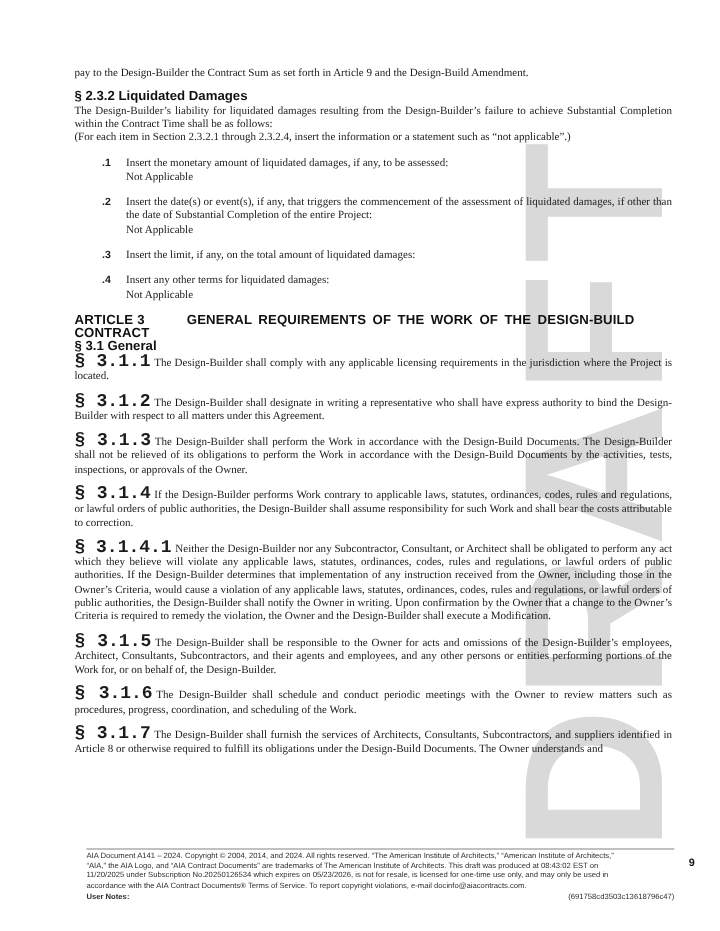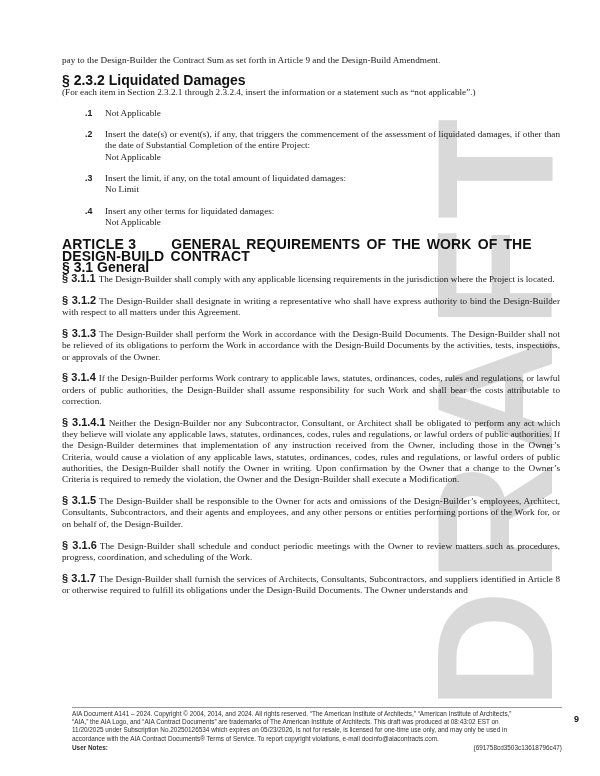--- a/index.html
+++ b/index.html
@@ -15,39 +15,39 @@
     font-size:165px; line-height:190px; letter-spacing:8px;
     color:#d9d9d9; text-align:center; z-index:1; user-select:none;
   }
   
   .content { position:relative; z-index:2; padding:55px 40px 0 62px; }
   .serif { font-size:9.2px; line-height:11.3px; }
   .just { text-align:justify; }
   .italic { }
   .h-sans {
     font-family:"Liberation Sans", sans-serif; font-weight:bold;
-    font-size:14px; line-height:11.3px; color:#111;
+    font-size:11px; line-height:11.3px; color:#111;
   }
   .sec { margin-top:9px; }
   .item { display:flex; margin-top:10px; }
   .item-num {
     flex:0 0 43px; padding-left:23px; box-sizing:border-box;
     font-family:"Liberation Sans", sans-serif; font-weight:bold; font-size:8.8px;
     line-height:11.3px;
   }
   .item-body { flex:1; }
   .value { }
   .article-heading { margin-top:11px; }
   .art-label { margin-right:12px; letter-spacing:0.2px; }
   .art-title { word-spacing:2.2px; letter-spacing:0.1px;margin-left:23px; }
   .para { margin:9.5px 0 0 0; }
   .para.first { margin-top:0; }
   .plabel {
-    font-family:Liberation Sans, sans-serif; font-weight:bold;
-    font-size:11px; padding-right:3px;
+    font-family:Liberation Mono, monospace; font-weight:bold;
+    font-size:15px; padding-right:3px;
   }
   
   .footer {
     position:absolute; left:72px; right:38px; top:707px; z-index:2;
     font-family:"Liberation Sans", sans-serif; font-size:6.4px; line-height:8.2px;
     color:#2e2e2e; border-top:1.5px solid #999; padding-top:2px;
   }
   .fline { white-space:nowrap; overflow:hidden; }
   .fuser { display:flex; justify-content:space-between; margin-top:1px; }
   .fuser-label { font-weight:bold; }
@@ -63,43 +63,44 @@
 <div class="page">
 
   <div class="watermark">DRAFT</div>
 
   <div class="content">
 
     <div class="serif just">pay to the Design-Builder the Contract Sum as set forth in Article 9 and the Design-Build Amendment.</div>
 
     <div class="sec">
       <div class="h-sans">§ 2.3.2 Liquidated Damages</div>
+      <div class="serif just">The Design-Builder’s liability for liquidated damages resulting from the Design-Builder’s failure to achieve Substantial Completion within the Contract Time shall be as follows:</div>
       <div class="serif italic">(For each item in Section 2.3.2.1 through 2.3.2.4, insert the information or a statement such as “not applicable”.)</div>
     </div>
 
     <div class="item">
       <div class="item-num">.1</div>
       <div class="item-body">
+        <div class="serif just">Insert the monetary amount of liquidated damages, if any, to be assessed:</div>
         <div class="serif value">Not Applicable</div>
       </div>
     </div>
 
     <div class="item">
       <div class="item-num">.2</div>
       <div class="item-body">
         <div class="serif just">Insert the date(s) or event(s), if any, that triggers the commencement of the assessment of liquidated damages, if other than the date of Substantial Completion of the entire Project:</div>
         <div class="serif value">Not Applicable</div>
       </div>
     </div>
 
     <div class="item">
       <div class="item-num">.3</div>
       <div class="item-body">
         <div class="serif just">Insert the limit, if any, on the total amount of liquidated damages:</div>
-        <div class="serif value">No Limit</div>
       </div>
     </div>
 
     <div class="item">
       <div class="item-num">.4</div>
       <div class="item-body">
         <div class="serif just">Insert any other terms for liquidated damages:</div>
         <div class="serif value">Not Applicable</div>
       </div>
     </div>

